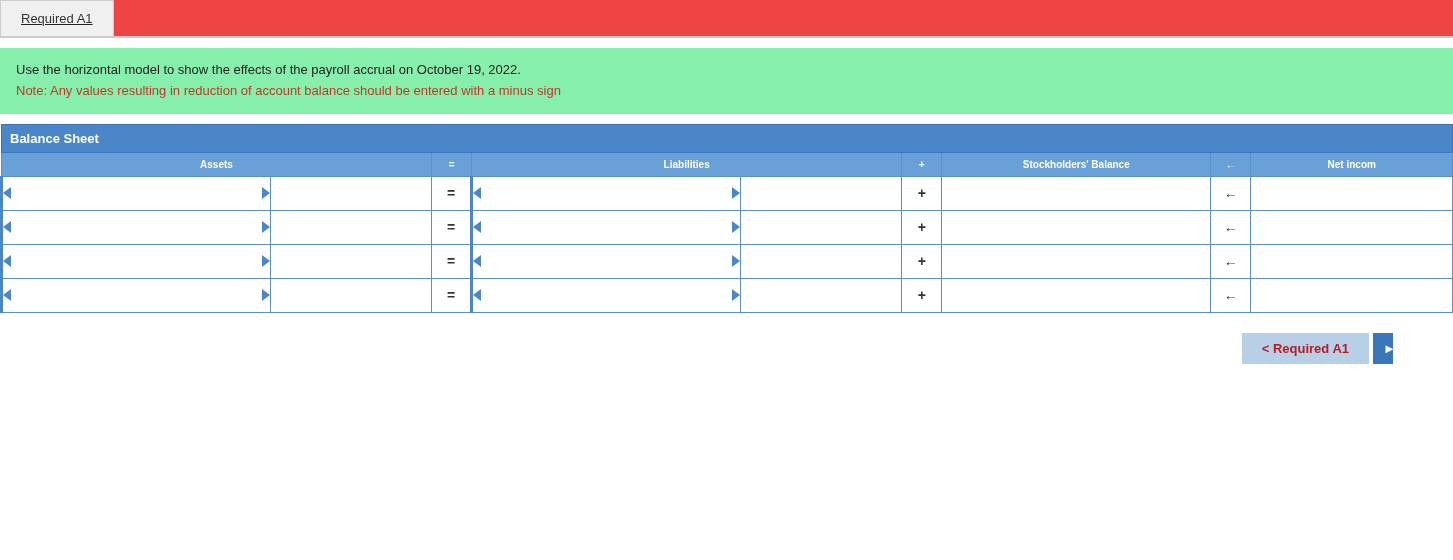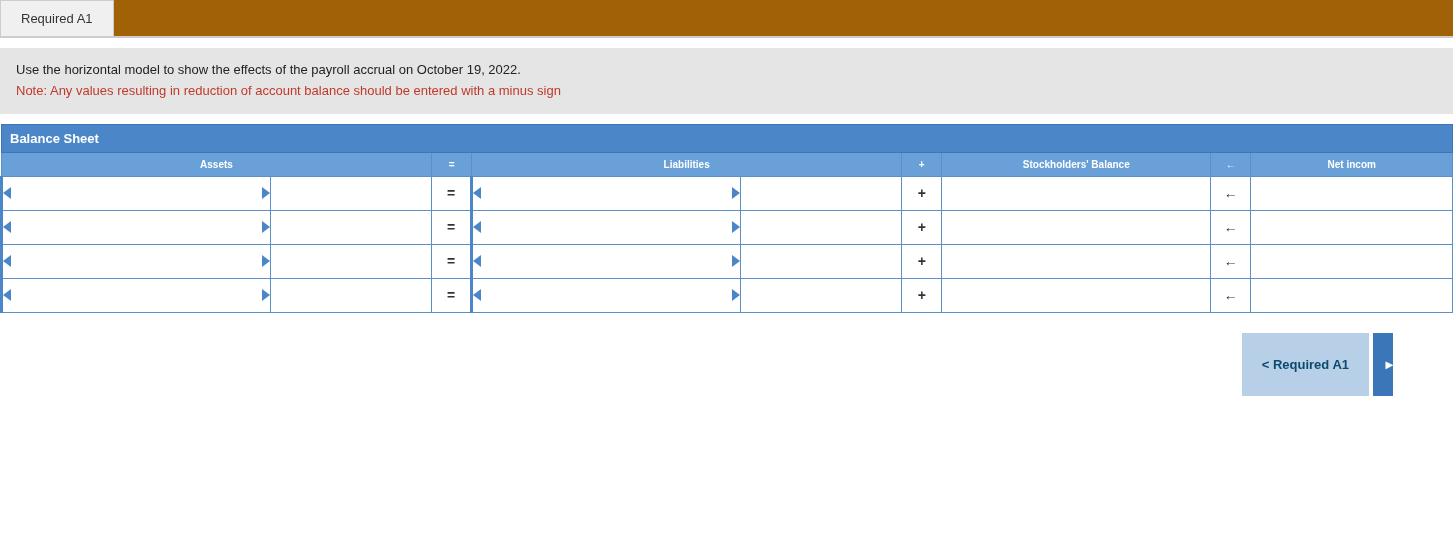--- a/index.html
+++ b/index.html
@@ -7,21 +7,22 @@
       font-family: Arial, sans-serif;
       font-size: 13px;
       background: #fff;
       color: #222;
     }
 
     
     .tabs {
       display: flex;
       border-bottom: 2px solid #ccc;
-      background: #a16207;
+      background: #ef4444;
+      text-decoration: underline;
     }
     .tab {
       padding: 10px 20px;
       border: 1px solid #ccc;
       border-bottom: none;
       cursor: pointer;
       background: #fff;
       font-size: 13px;
       color: #333;
     }
@@ -30,21 +31,21 @@
       border-bottom: 2px solid #fff;
       margin-bottom: -2px;
       font-weight: normal;
     }
     .tab:not(.active) {
       background: #f0f0f0;
     }
 
     
     .instructions {
-      background: #e5e5e5;
+      background: #86efac;
       padding: 12px 16px;
       margin: 10px 0;
       font-size: 13px;
       line-height: 1.6;
     }
     .instructions .note {
       color: #c0392b;
     }
 
     
@@ -176,26 +177,26 @@
     
     .nav-buttons {
       display: flex;
       justify-content: flex-end;
       margin-top: 20px;
       margin-right: 60px;
       gap: 4px;
     }
 
     .nav-btn {
-      padding: 24px 20px;
+      padding: 8px 20px;
       font-size: 13px;
       cursor: pointer;
       border: none;
       background: #b8cfe8;
-      color: #0c4a6e;
+      color: #b91c1c;
       font-weight: bold;
     }
 
     .nav-btn-blue {
       background: #3a76b8;
       color: #fff;
       width: 20px;
       padding: 8px 10px;
     }
 

